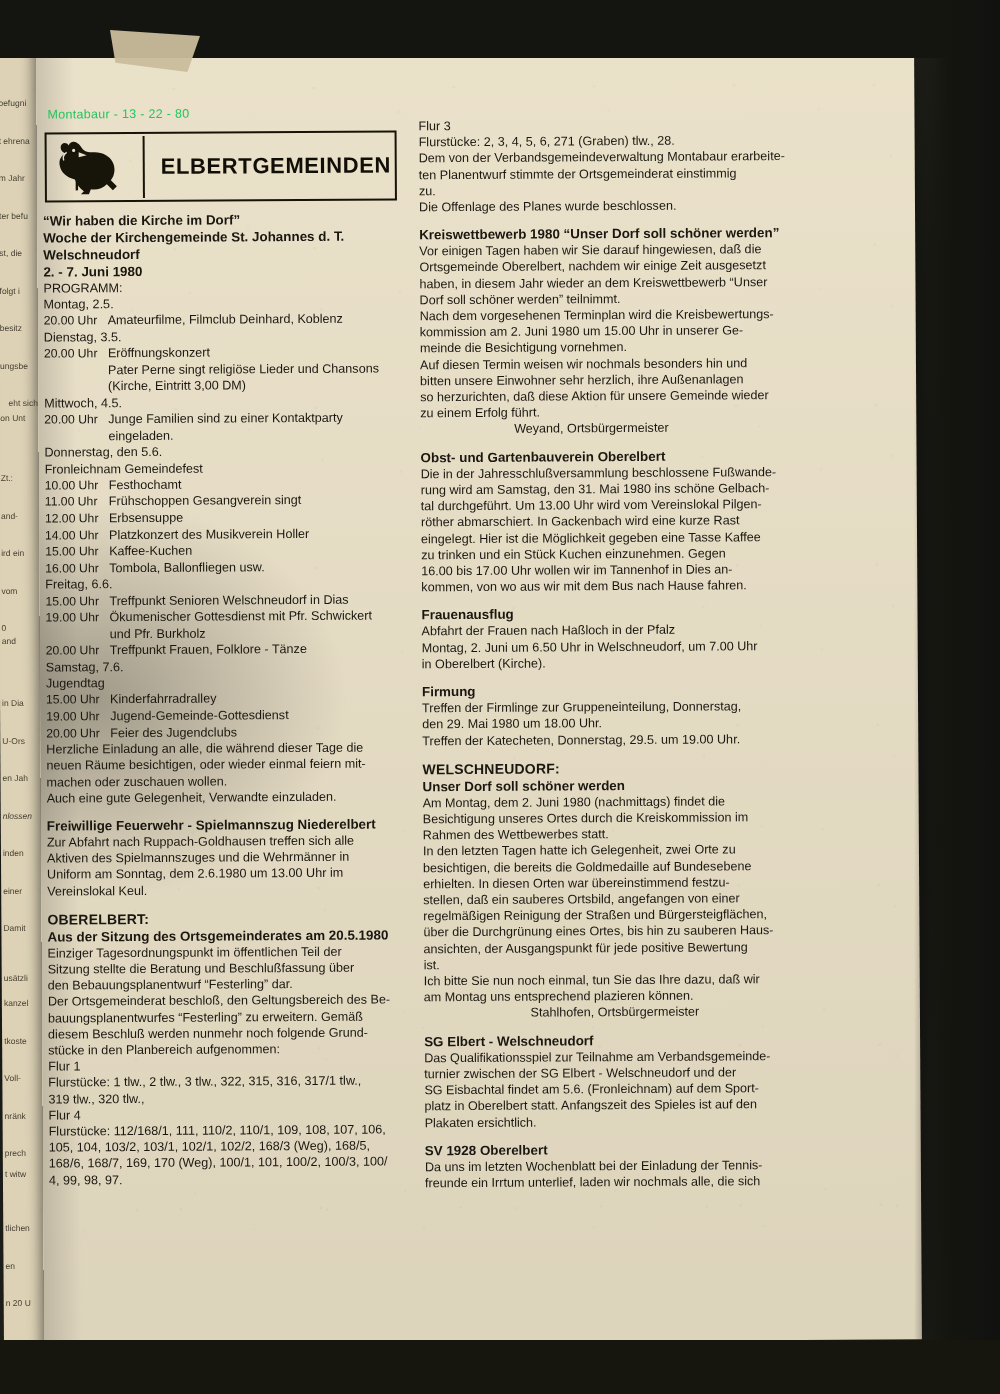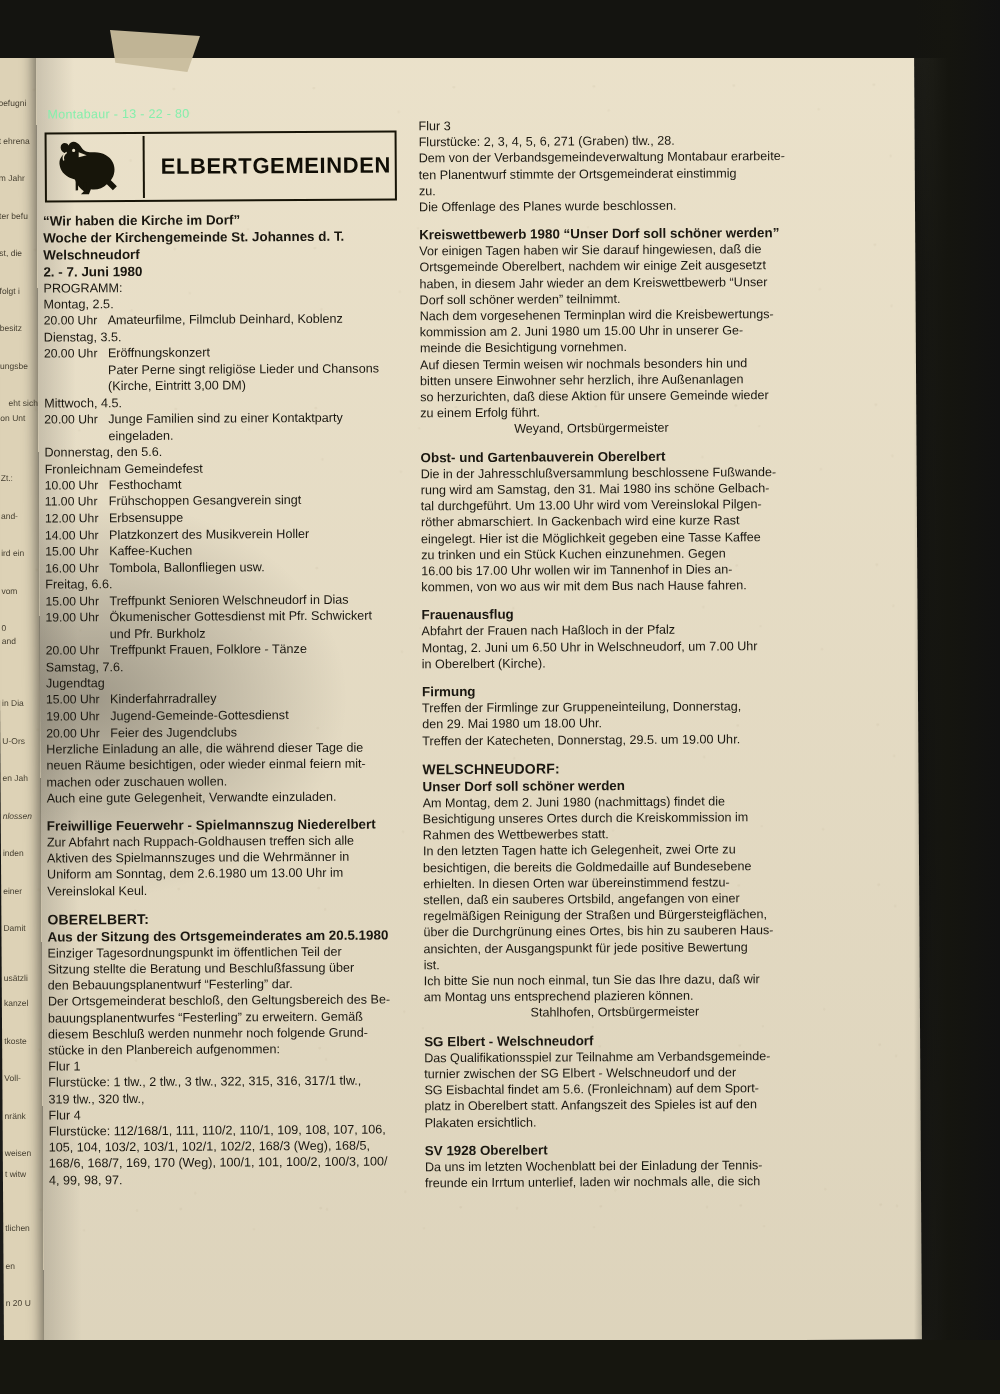--- a/index.html
+++ b/index.html
@@ -112,21 +112,21 @@
     transform: rotate(-0.35deg);
     color: #19160f;
   }
 
   .folio {
     position: absolute;
     left: 33px;
     top: 53px;
     font-size: 12.5px;
     letter-spacing: .3px;
-    color: #86efac;
+    color: #22c55e;
   }
 
   
   .masthead {
     position: absolute;
     left: 30px;
     top: 78px;
     width: 348px;
     height: 66px;
     border: 2px solid #171407;
@@ -242,21 +242,21 @@
       <div class="frag" style="top: 733px;">en Jah</div>
       <div class="frag" style="top: 770.5px; font-style: italic;">nlossen</div>
       <div class="frag" style="top: 808px;">inden</div>
       <div class="frag" style="top: 845.5px;">einer</div>
       <div class="frag" style="top: 883px;">Damit</div>
       <div class="frag" style="top: 933px;">usätzli</div>
       <div class="frag" style="top: 958px;">kanzel</div>
       <div class="frag" style="top: 995.5px;">tkoste</div>
       <div class="frag" style="top: 1033px;">Voll-</div>
       <div class="frag" style="top: 1070.5px;">nränk</div>
-      <div class="frag" style="top: 1108px;">weisen</div>
+      <div class="frag" style="top: 1108px;">prech</div>
       <div class="frag" style="top: 1129px;">t witw</div>
       <div class="frag" style="top: 1183px;">tlichen</div>
       <div class="frag" style="top: 1220.5px;">en</div>
       <div class="frag" style="top: 1258px;">n 20 U</div>
     </div>
 
   <div class="topband"></div>
   <div class="topnotch"></div>
   <div class="rightdark"></div>
   <div class="bottomdark"></div>

